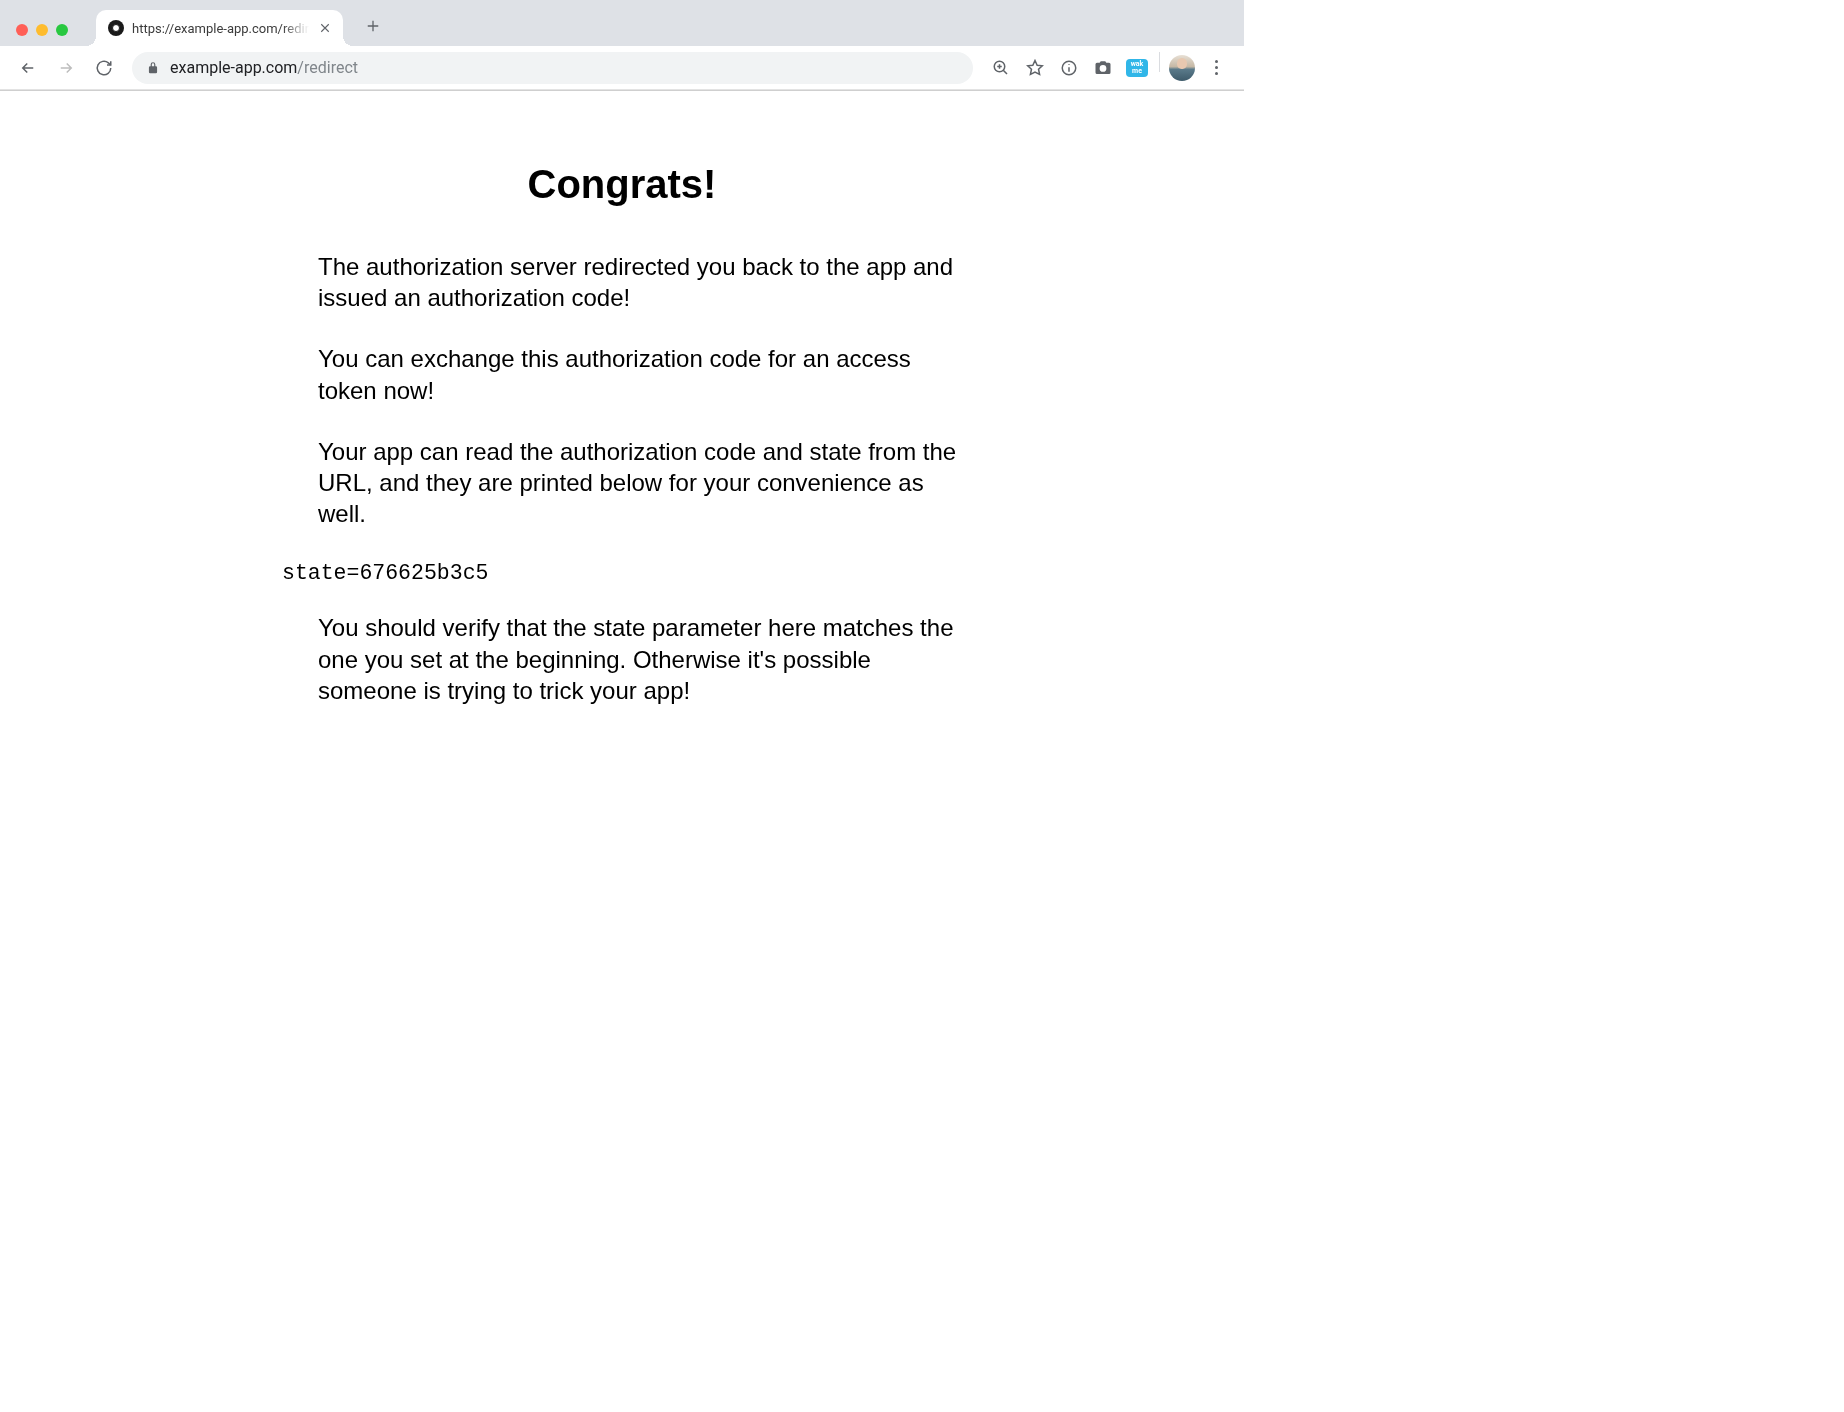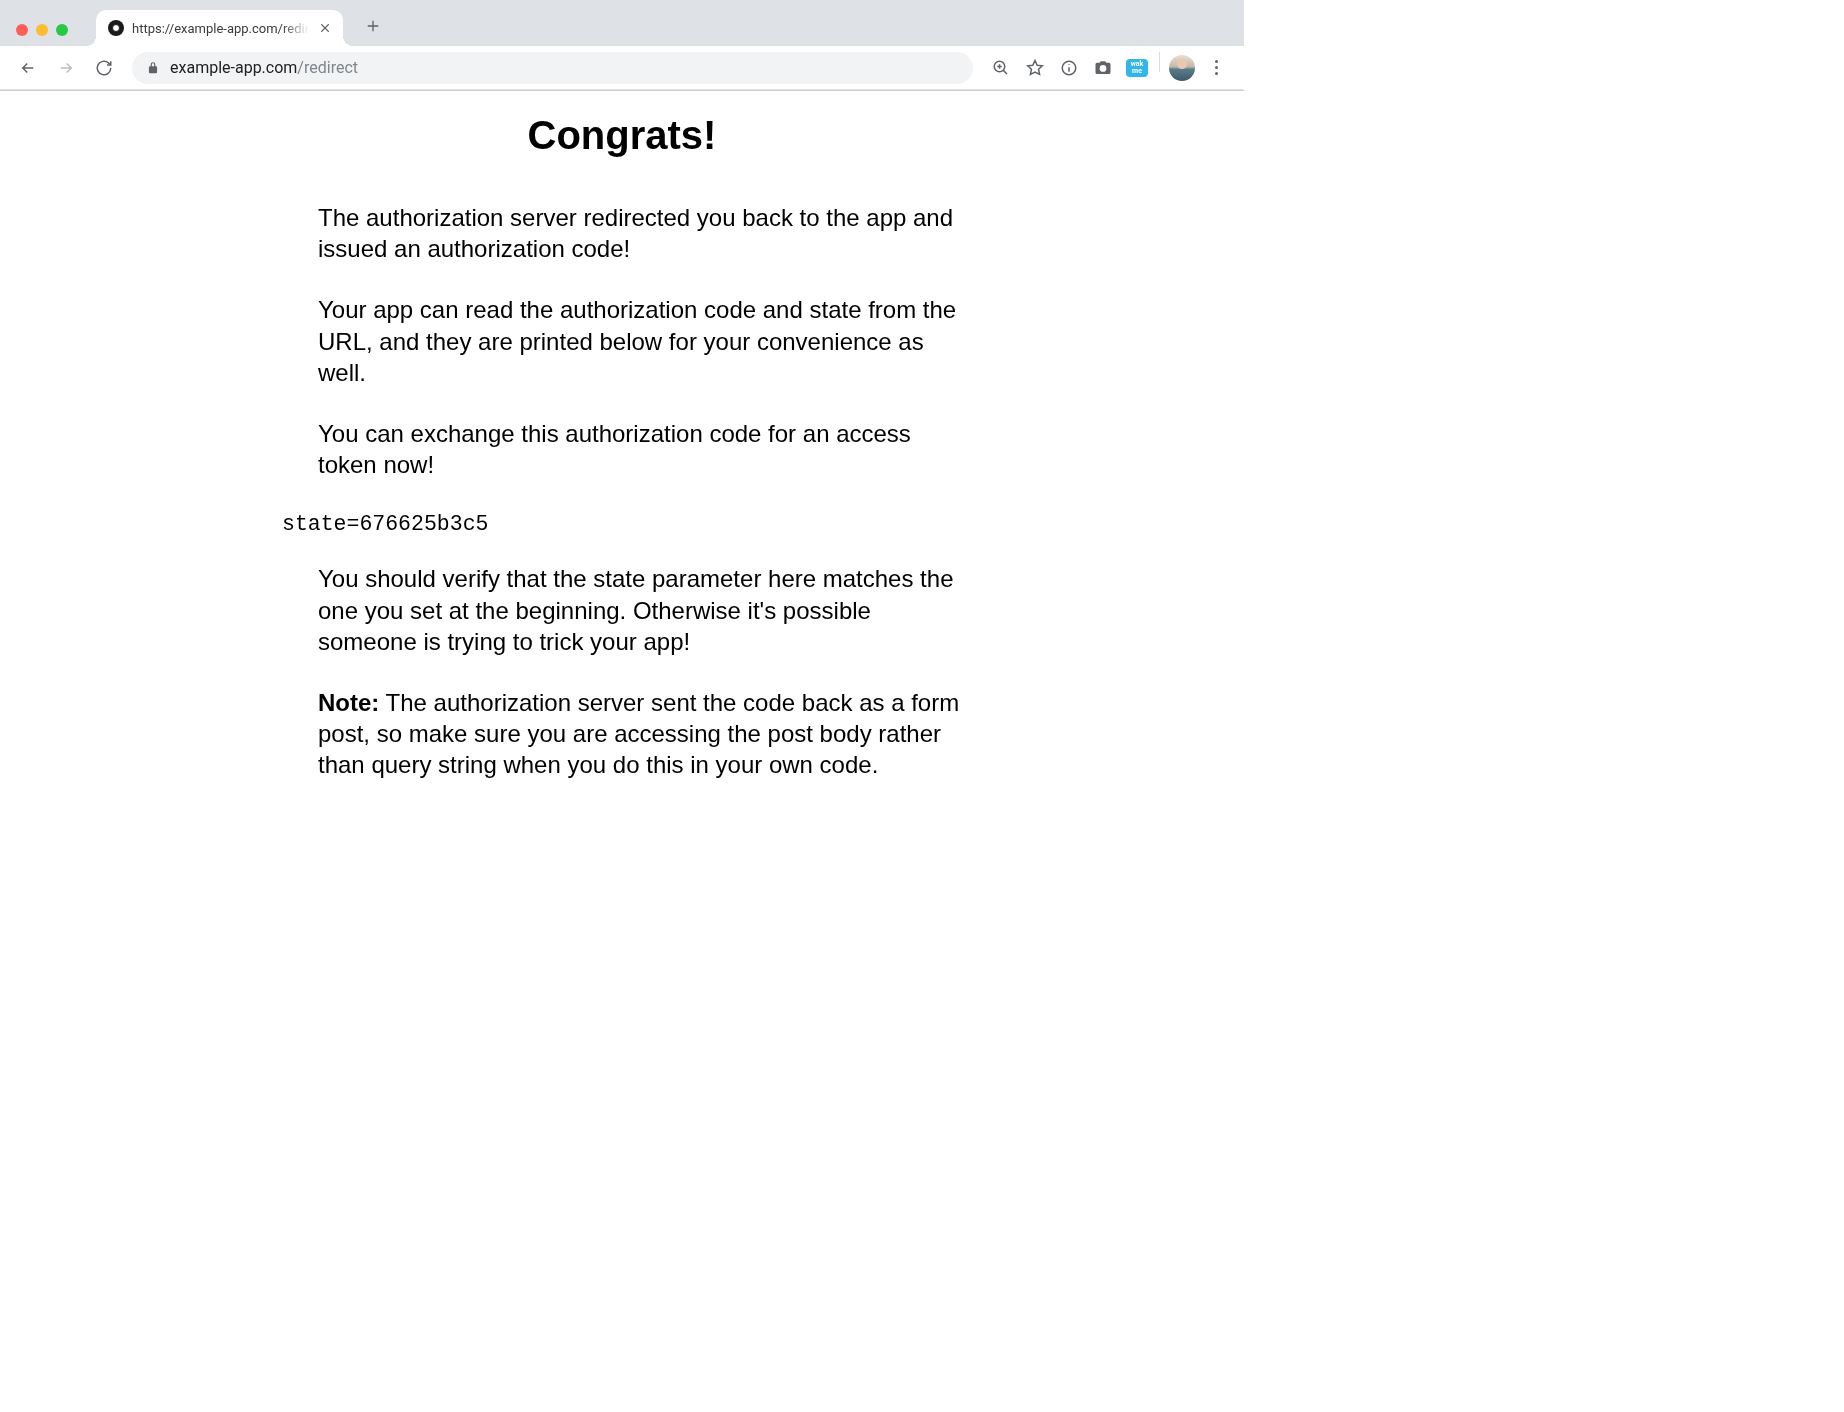--- a/index.html
+++ b/index.html
@@ -236,21 +236,21 @@
     }
     .menu-dots span {
       width: 3px;
       height: 3px;
       background: #5f6368;
       border-radius: 50%;
     }
     
     
     .page {
-      padding: 22px 0;
+      padding: 71px 0;
       display: flex;
       justify-content: center;
     }
     .content {
       width: 680px;
     }
     h1 {
       text-align: center;
       font-size: 40px;
       font-weight: 800;
@@ -369,19 +369,18 @@
           </div>
       </div>
     </div>
   </div>
 </div>
 
 <div class="page">
   <div class="content">
     <h1>Congrats!</h1>
     <p class="para">The authorization server redirected you back to the app and issued an authorization code!</p>
+    <p class="para">You can exchange this authorization code for an access token now!</p>
     <p class="para">Your app can read the authorization code and state from the URL, and they are printed below for your convenience as well.</p>
-    <p class="para">You can exchange this authorization code for an access token now!</p>
     <div class="code-block">state=676625b3c5</div>
     <p class="para">You should verify that the state parameter here matches the one you set at the beginning. Otherwise it's possible someone is trying to trick your app!</p>
-    <p class="para"><span class="note-label">Note:</span><span> The authorization server sent the code back as a form post, so make sure you are accessing the post body rather than query string when you do this in your own code.</span></p>
   </div>
 </div>
 
 </body></html>

